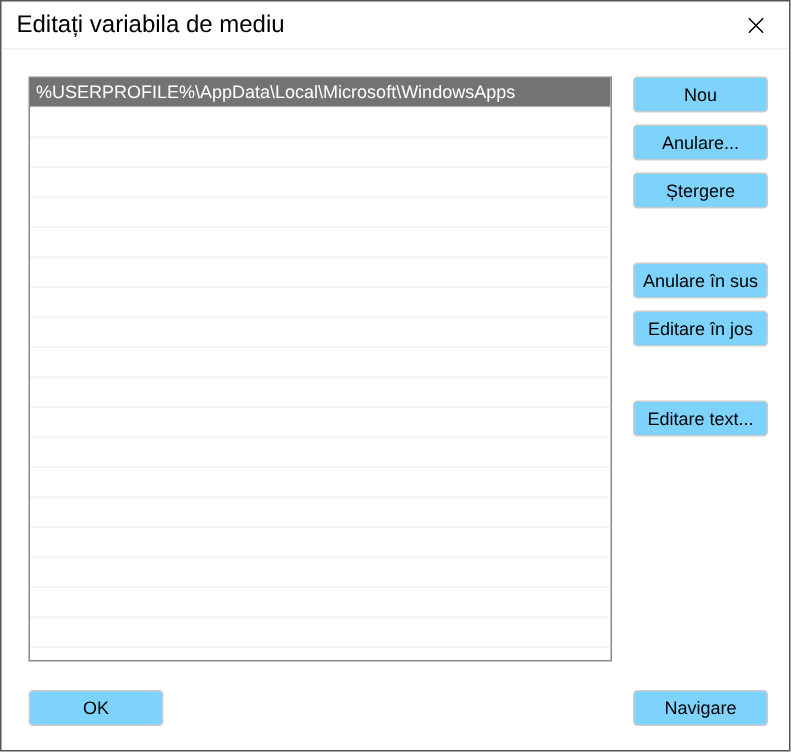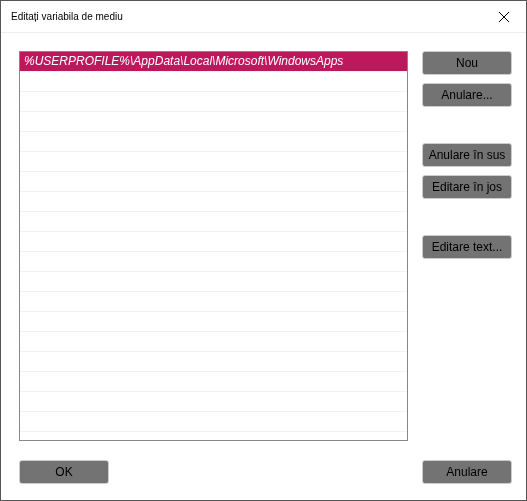--- a/index.html
+++ b/index.html
@@ -20,21 +20,21 @@
     }
     .titlebar {
       height: 32px;
       display: flex;
       align-items: center;
       padding: 0 0 0 10px;
       justify-content: space-between;
       border-bottom: 1px solid #eee;
     }
     .titlebar-title {
-      font-size: 10px;
+      font-size: 16px;
       color: #000;
     }
     .close-btn {
       width: 45px;
       height: 30px;
       display: flex;
       align-items: center;
       justify-content: center;
       cursor: pointer;
     }
@@ -64,35 +64,34 @@
       line-height: 19px;
       padding: 0 4px;
       white-space: nowrap;
       overflow: hidden;
       text-overflow: clip;
       border-bottom: 1px solid #f2f2f2;
       color: #000;
       cursor: default;
     }
     .list-row.selected {
-      background: #be185d;
+      background: #737373;
       color: #fff;
-      font-style: italic;
     }
     .btn-col {
       width: 90px;
       display: flex;
       flex-direction: column;
       gap: 8px;
     }
     .btn {
       width: 90px;
       height: 24px;
       border: 1px solid #ccc;
-      background: #737373;
+      background: #7dd3fc;
       border-radius: 3px;
       cursor: pointer;
       text-align: center;
       line-height: 22px;
       color: #000;
       padding: 0;
     }
     .gap-small { height: 20px; }
     .gap-large { height: 20px; }
     .footer {
@@ -138,24 +137,25 @@
         <div class="list-row"></div>
         <div class="list-row"></div>
         <div class="list-row"></div>
         <div class="list-row"></div>
         <div class="list-row"></div>
       </div>
   </div>
   <div class="btn-col">
     <button class="btn">Nou</button>
     <button class="btn">Anulare...</button>
+    <button class="btn">Ștergere</button>
     <div class="gap-small"></div>
     <button class="btn">Anulare în sus</button>
     <button class="btn">Editare în jos</button>
     <div class="gap-large"></div>
     <button class="btn">Editare text...</button>
   </div>
 </div>
 
 <div class="footer">
   <button class="btn">OK</button>
-  <button class="btn">Anulare</button>
+  <button class="btn">Navigare</button>
 </div>
 
 </body></html>

